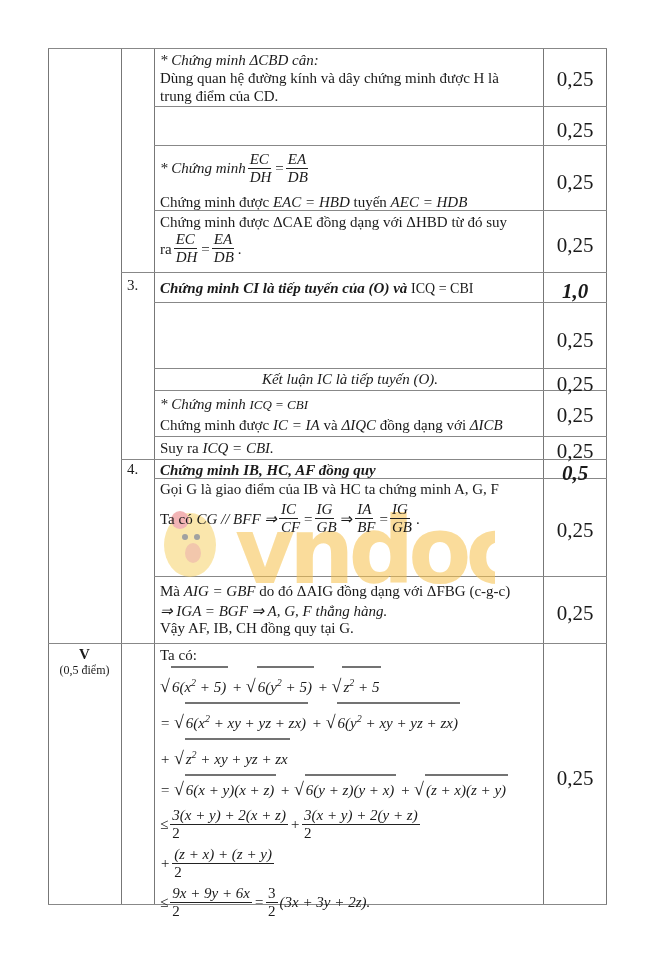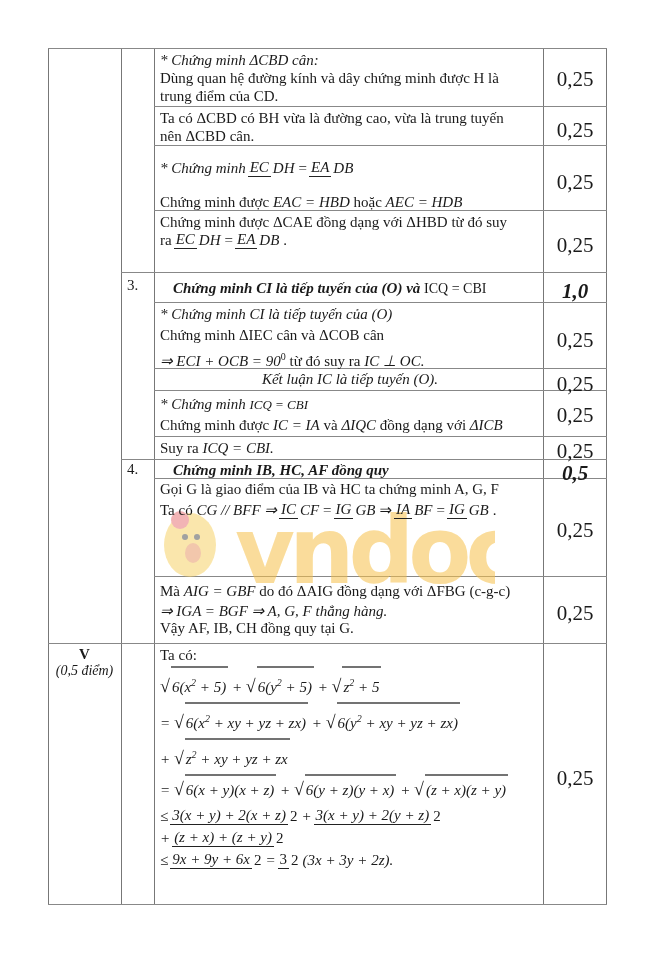--- a/index.html
+++ b/index.html
@@ -7,22 +7,22 @@
     width: 655px; height: 960px; background: #ffffff; position: relative; overflow: hidden;
     font-family: "Liberation Serif", "DejaVu Serif", serif; color: #1a1a1a;
   }
   .tbl { position: absolute; left: 48px; top: 48px; width: 559px; height: 856px; }
   .vline { position: absolute; top: 0; width: 1px; background: #777; }
   .hline { position: absolute; height: 1px; background: #888; }
   .cell { position: absolute; font-size: 15px; line-height: 18px; font-family: Liberation Serif, serif; }
   .score { position: absolute; left: 495px; width: 64px; text-align: center; font-size: 21px; }
   .num { position: absolute; left: 79px; font-size: 15px; }
   i, .it { font-style: italic; }
-  b { font-weight: bold; margin-left: 13px; }
-  .frac { display: inline-flex; flex-direction: row; align-items: flex-end; vertical-align: middle; margin: 0 2px; font-style: italic; line-height: 17px; }
+  b { font-weight: bold; }
+  .frac { display: inline-flex; flex-direction: column; align-items: flex-start; vertical-align: middle; margin: 0 2px; font-style: italic; line-height: 17px; }
   .frac .n { border-bottom: 1px solid #222; padding: 0 2px; }
   .frac .d { padding: 0 2px; }
   .frac.up { font-style: normal; }
   .sqrt { display: inline-block; border-top: 2px solid #737373; padding: 0 2px 0 1px; margin-left: 1px; }
   .rad { font-size: 18px; }
   .math { font-style: italic; }
   sup { font-size: 10px; }
   .watermark { position: absolute; left: 155px; top: 495px; width: 340px; height: 95px; pointer-events: none; }
 </style>
 </head>
@@ -51,43 +51,39 @@
   <div class="hline" style="top:595px;left:0;width:559px;"></div>
   <div class="hline" style="top:856px;left:0;width:559px;"></div>
 
   <div class="cell" style="left:112px;top:3px;width:380px;">
     <div class="it">* Chứng minh ΔCBD cân:</div>
     <div>Dùng quan hệ đường kính và dây chứng minh được H là</div>
     <div>trung điểm của CD.</div>
   </div>
   <div class="score" style="top:19px;">0,25</div>
 
-  <div class="cell" style="left:112px;top:61px;width:380px;">
-    <div>Ta có ΔCBD có BH vừa là đường cao, vừa là trung tuyến</div>
-    <div>nên ΔCBD cân.</div>
-  </div>
   <div class="score" style="top:70px;">0,25</div>
 
   <div class="cell" style="left:112px;top:100px;width:380px;">
     <div style="display:flex;align-items:center;height:40px;">
       <span class="it">* Chứng minh</span>
       <span class="frac">
           <span class="n">EC</span>
           <span class="d">DH</span>
         </span>
       <span>=</span>
       <span class="frac">
           <span class="n">EA</span>
           <span class="d">DB</span>
         </span>
     </div>
     <div style="margin-top:5px;">
       <span>Chứng minh được</span>
       <span class="math">EAC = HBD</span>
-      <span>hoặc</span>
+      <span>tuyến</span>
       <span class="math">AEC = HDB</span>
     </div>
   </div>
   <div class="score" style="top:122px;">0,25</div>
 
   <div class="cell" style="left:112px;top:165px;width:380px;">
     <div>Chứng minh được ΔCAE đồng dạng với ΔHBD từ đó suy</div>
     <div style="display:flex;align-items:center;">
       <span>ra</span>
       <span class="frac">
@@ -104,29 +100,20 @@
   </div>
   <div class="score" style="top:185px;">0,25</div>
 
   <div class="num" style="top:229px;">3.</div>
   <div class="cell" style="left:112px;top:231px;width:380px;">
     <b><i>Chứng minh CI là tiếp tuyến của (O) và</i></b>
     <span class="math" style="font-style:normal;font-size:14px;">ICQ = CBI</span>
   </div>
   <div class="score" style="top:231px;font-weight:bold;font-style:italic;">1,0</div>
 
-  <div class="cell" style="left:112px;top:256px;width:380px;line-height:21px;">
-    <div class="it">* Chứng minh CI là tiếp tuyến của (O)</div>
-    <div>Chứng minh ΔIEC cân và ΔCOB cân</div>
-    <div>
-      <span class="math">⇒ ECI + OCB = 90</span><sup>0</sup>
-      <span>từ đó suy ra</span>
-      <span class="math">IC ⊥ OC.</span>
-    </div>
-  </div>
   <div class="score" style="top:280px;">0,25</div>
 
   <div class="cell it" style="left:112px;top:322px;width:380px;text-align:center;">Kết luận IC là tiếp tuyến (O).</div>
   <div class="score" style="top:324px;">0,25</div>
 
   <div class="cell" style="left:112px;top:346px;width:380px;line-height:21px;">
     <div><span class="it">* Chứng minh</span> <span class="math" style="font-size:13px;">ICQ = CBI</span></div>
     <div>
       <span>Chứng minh được</span>
       <span class="math">IC = IA</span>
@@ -196,21 +183,21 @@
       <span class="math">AIG = GBF</span>
       <span>do đó ΔAIG đồng dạng với ΔFBG (c-g-c)</span>
     </div>
     <div class="math">⇒ IGA = BGF ⇒ A, G, F thẳng hàng.</div>
     <div style="margin-top:-3px;">Vậy AF, IB, CH đồng quy tại G.</div>
   </div>
   <div class="score" style="top:553px;">0,25</div>
 
   <div style="position:absolute;left:0;top:598px;width:73px;text-align:center;">
     <div style="font-weight:bold;font-size:15px;">V</div>
-    <div style="font-style:italic;font-size:14px;">(0,5 điểm)</div>
+    <div style="font-size:12px;">(0,5 điểm)</div>
   </div>
   <div class="cell" style="left:112px;top:598px;width:380px;line-height:29px;">
     <div style="line-height:18px;">Ta có:</div>
     <div class="math" style="margin-top:2px;">
       <span class="rad">√</span><span class="sqrt">6(x<sup>2</sup> + 5)</span> + <span class="rad">√</span><span class="sqrt">6(y<sup>2</sup> + 5)</span> + <span class="rad">√</span><span class="sqrt">z<sup>2</sup> + 5</span>
     </div>
     <div class="math">
       = <span class="rad">√</span><span class="sqrt">6(x<sup>2</sup> + xy + yz + zx)</span> + <span class="rad">√</span><span class="sqrt">6(y<sup>2</sup> + xy + yz + zx)</span>
     </div>
     <div class="math">

